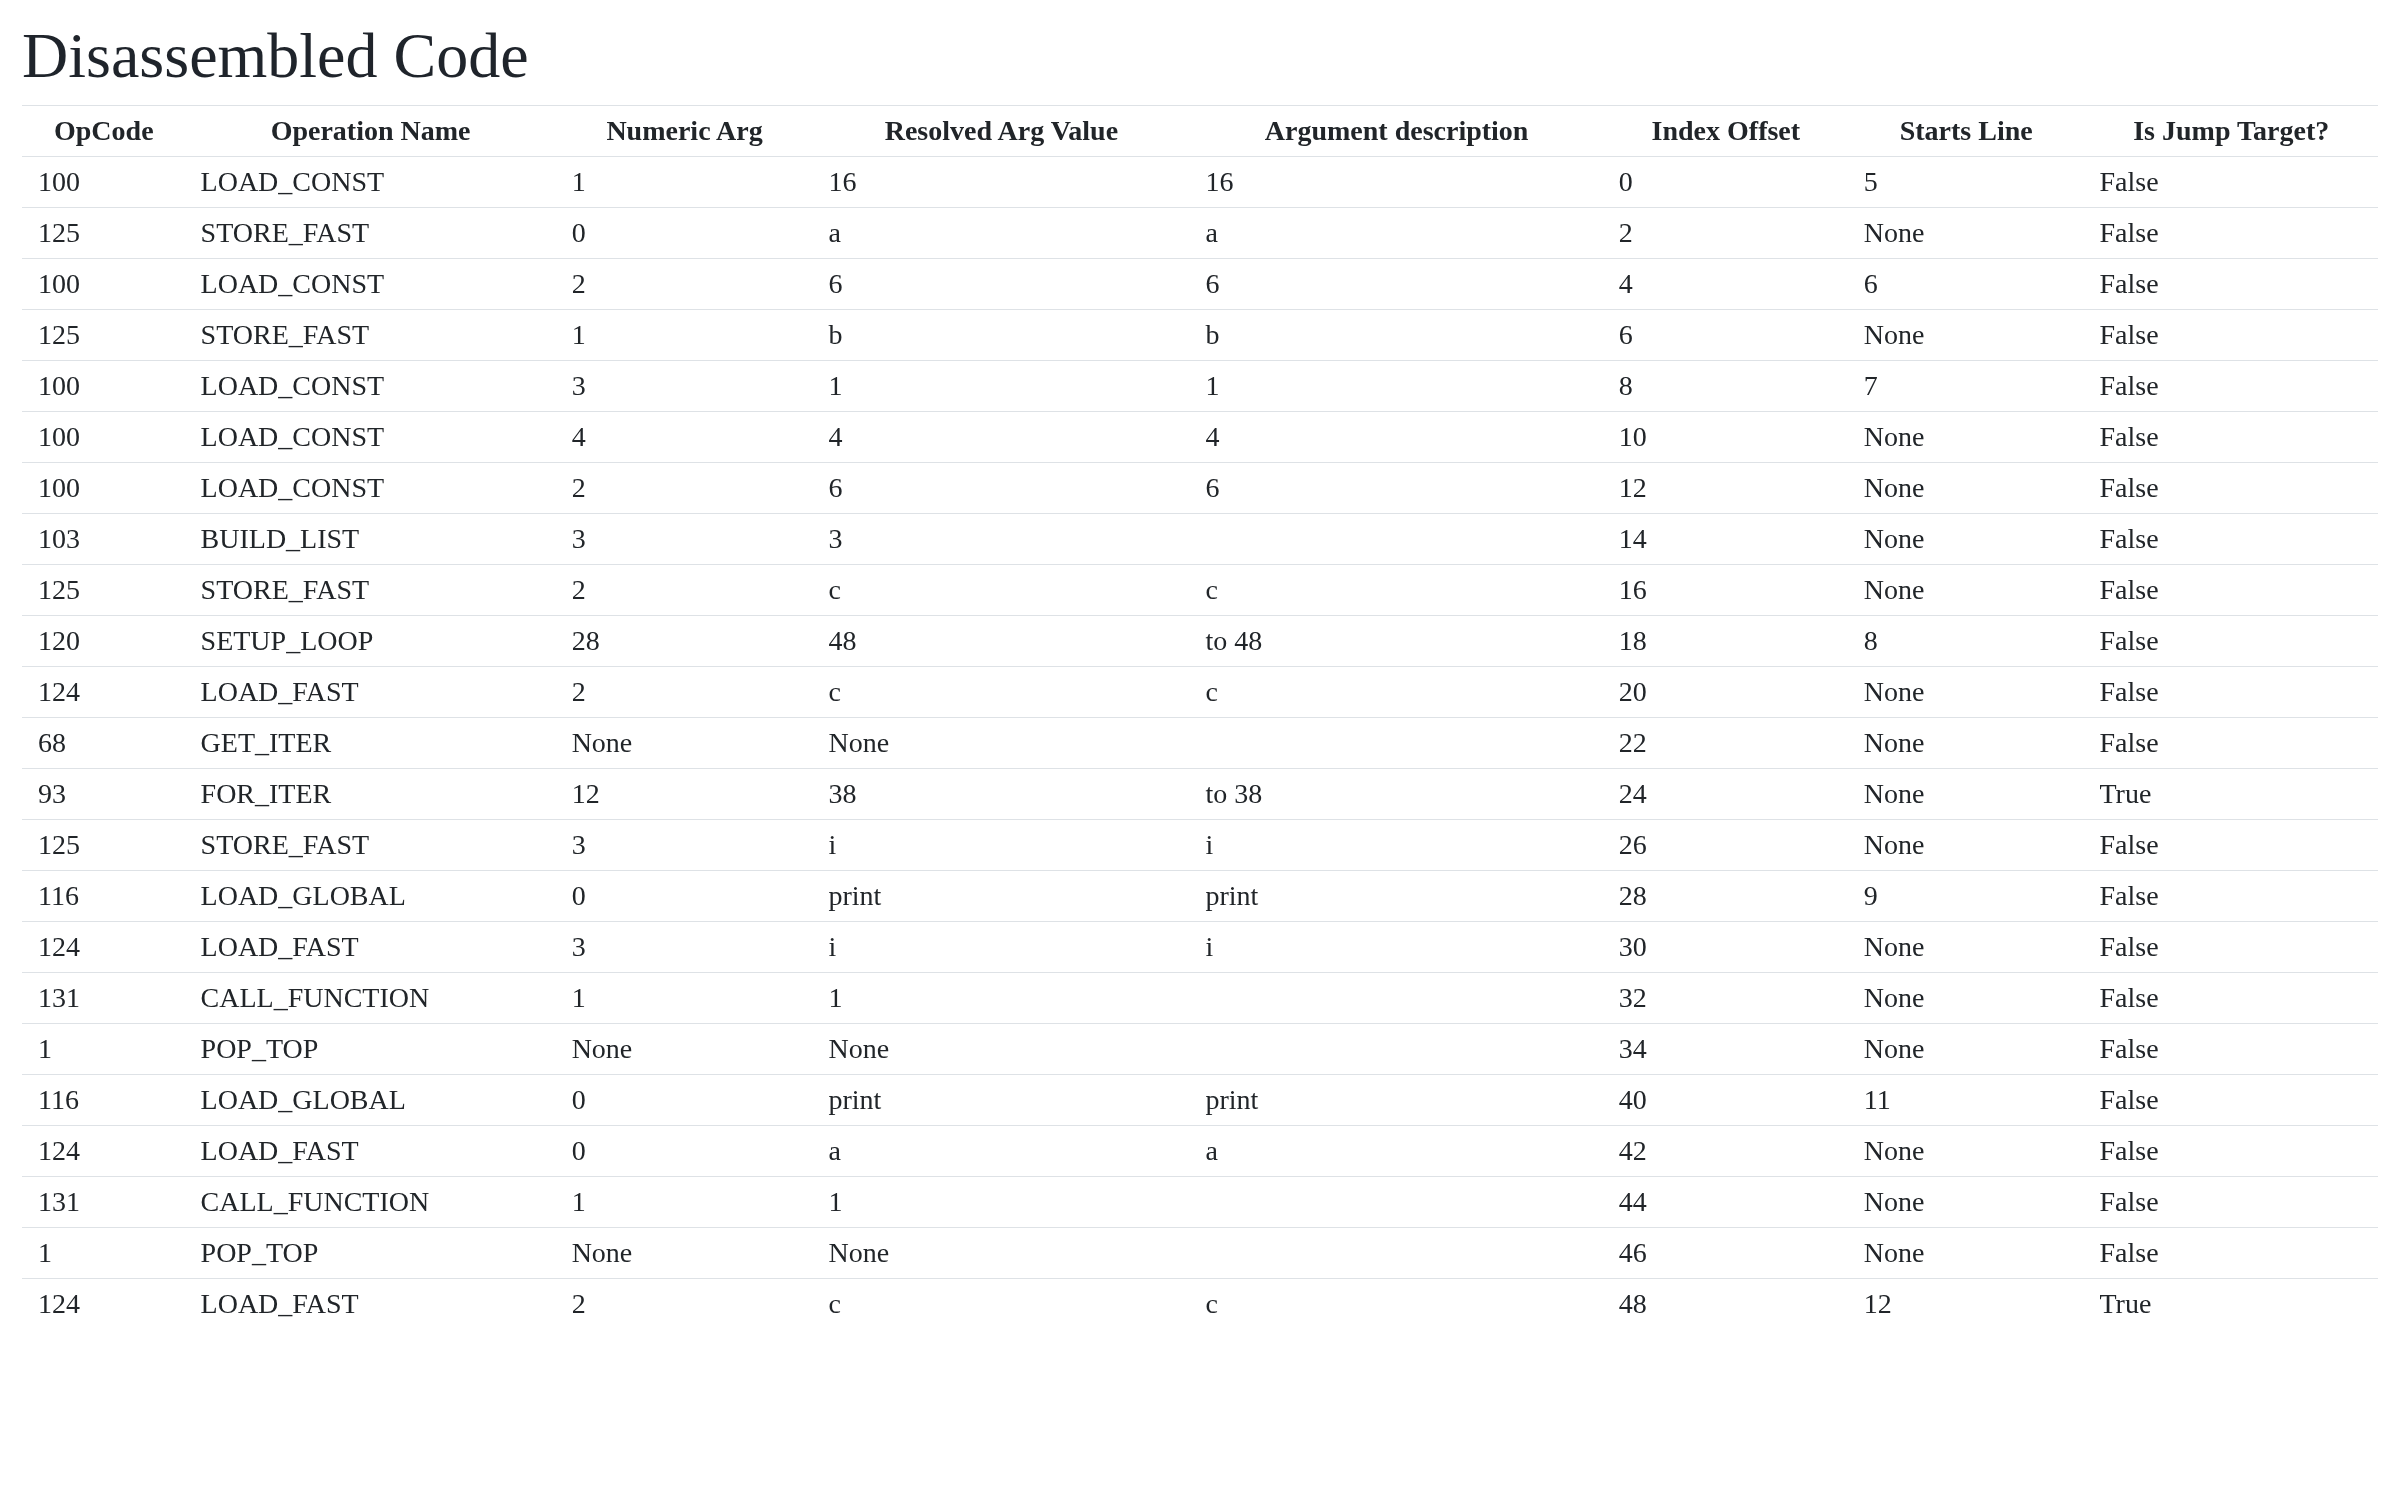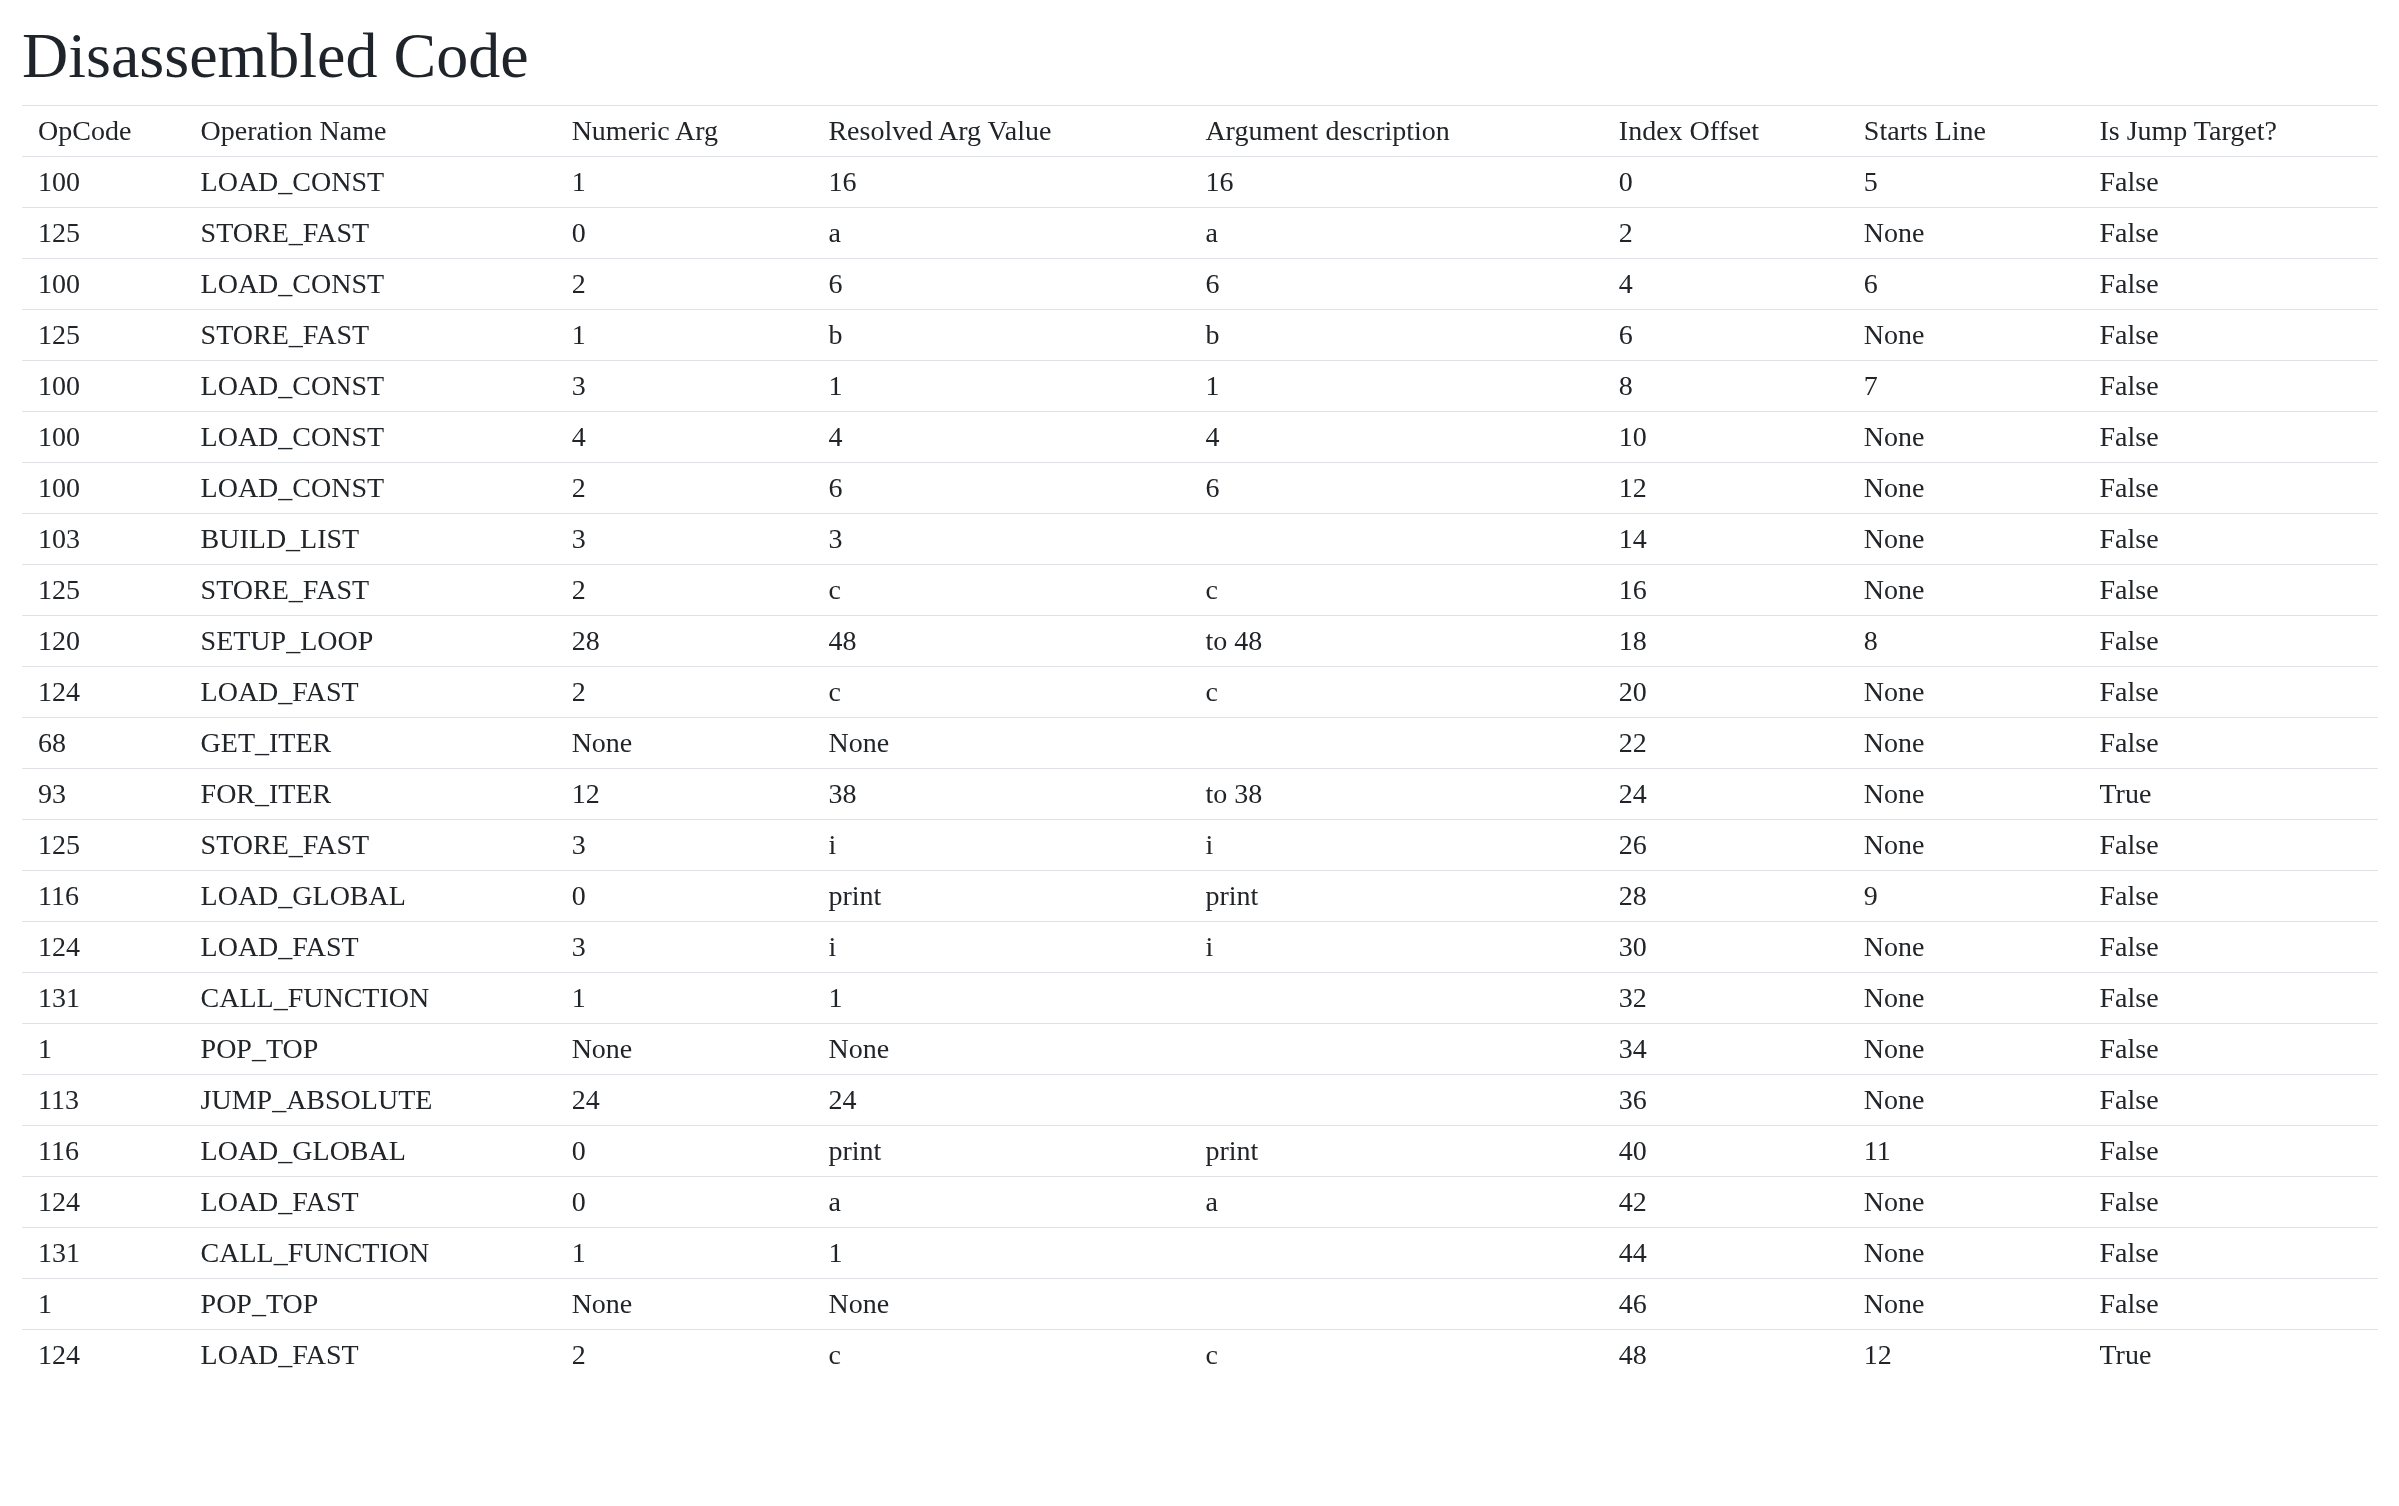--- a/index.html
+++ b/index.html
@@ -36,21 +36,22 @@
     border-top: 1.9px solid #dee2e6;
     text-align: left;
     vertical-align: middle;
     padding: 8.5px 15px 8.5px 16px;
     line-height: 32px;
     height: 51px;
     white-space: nowrap;
     overflow: hidden;
   }
   table.data-table thead th {
-    font-weight: 400;
+    font-weight: 700;
+    text-align: center;
   }
   col.c-opcode   { width: 6.9%;  }
   col.c-opname   { width: 15.75%; }
   col.c-numarg   { width: 10.9%; }
   col.c-resolved { width: 16.0%; }
   col.c-argdesc  { width: 17.55%; }
   col.c-offset   { width: 10.4%; }
   col.c-startline{ width: 10.0%; }
   col.c-jump     { width: 12.5%; }
 </style>
@@ -258,30 +259,20 @@
           <td>1</td>
           <td>POP_TOP</td>
           <td>None</td>
           <td>None</td>
           <td></td>
           <td>34</td>
           <td>None</td>
           <td>False</td>
         </tr>
         <tr>
-          <td>113</td>
-          <td>JUMP_ABSOLUTE</td>
-          <td>24</td>
-          <td>24</td>
-          <td></td>
-          <td>36</td>
-          <td>None</td>
-          <td>False</td>
-        </tr>
-        <tr>
           <td>116</td>
           <td>LOAD_GLOBAL</td>
           <td>0</td>
           <td>print</td>
           <td>print</td>
           <td>40</td>
           <td>11</td>
           <td>False</td>
         </tr>
         <tr>

